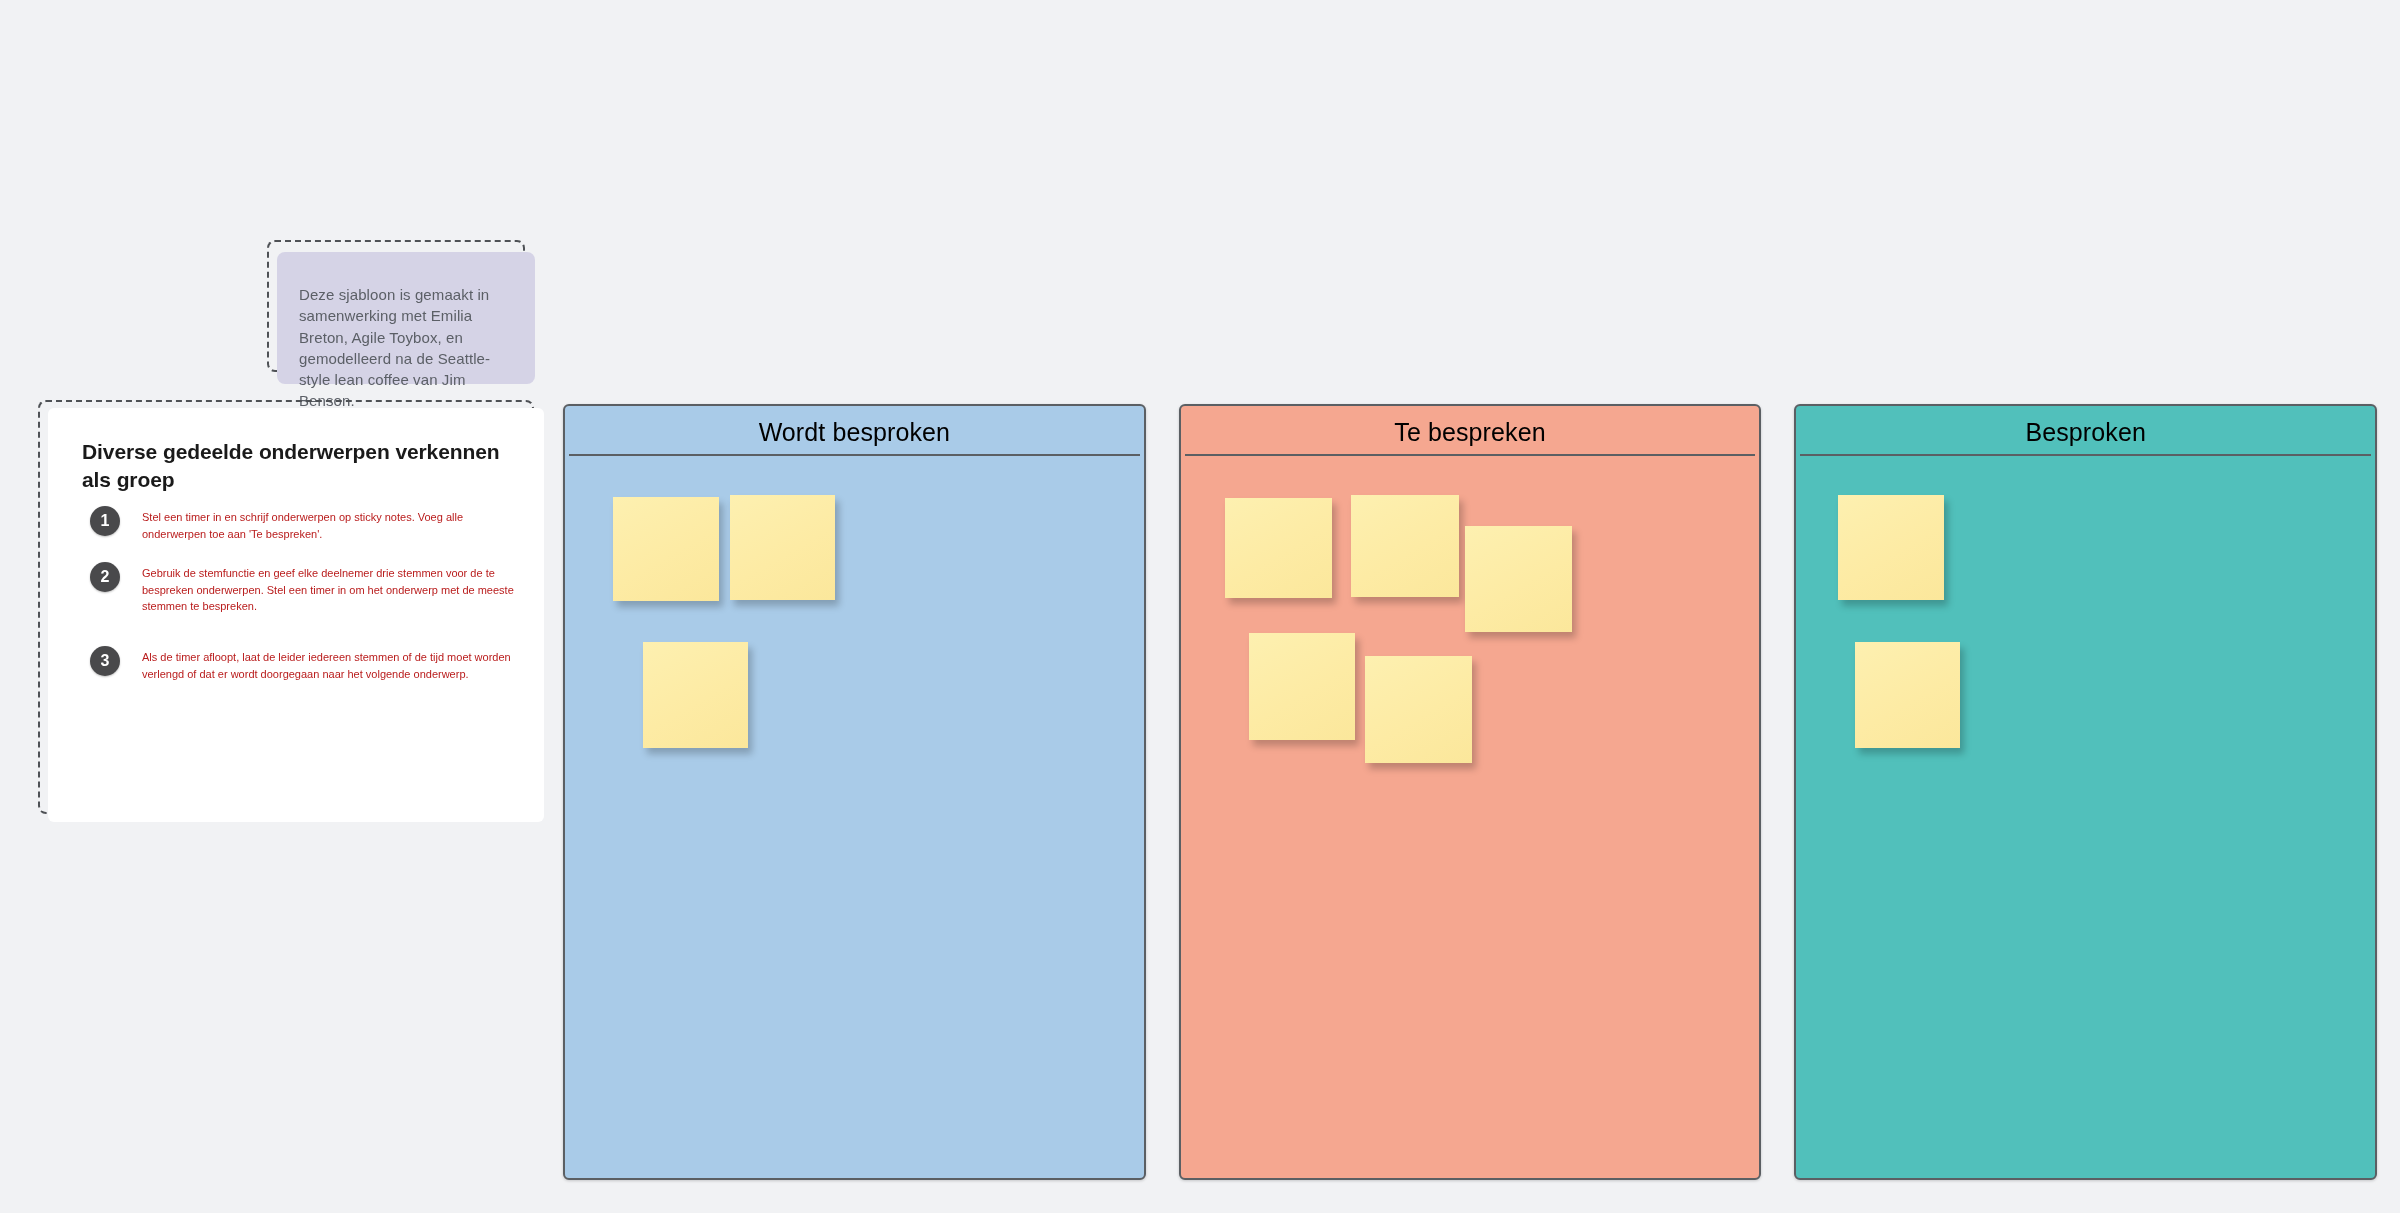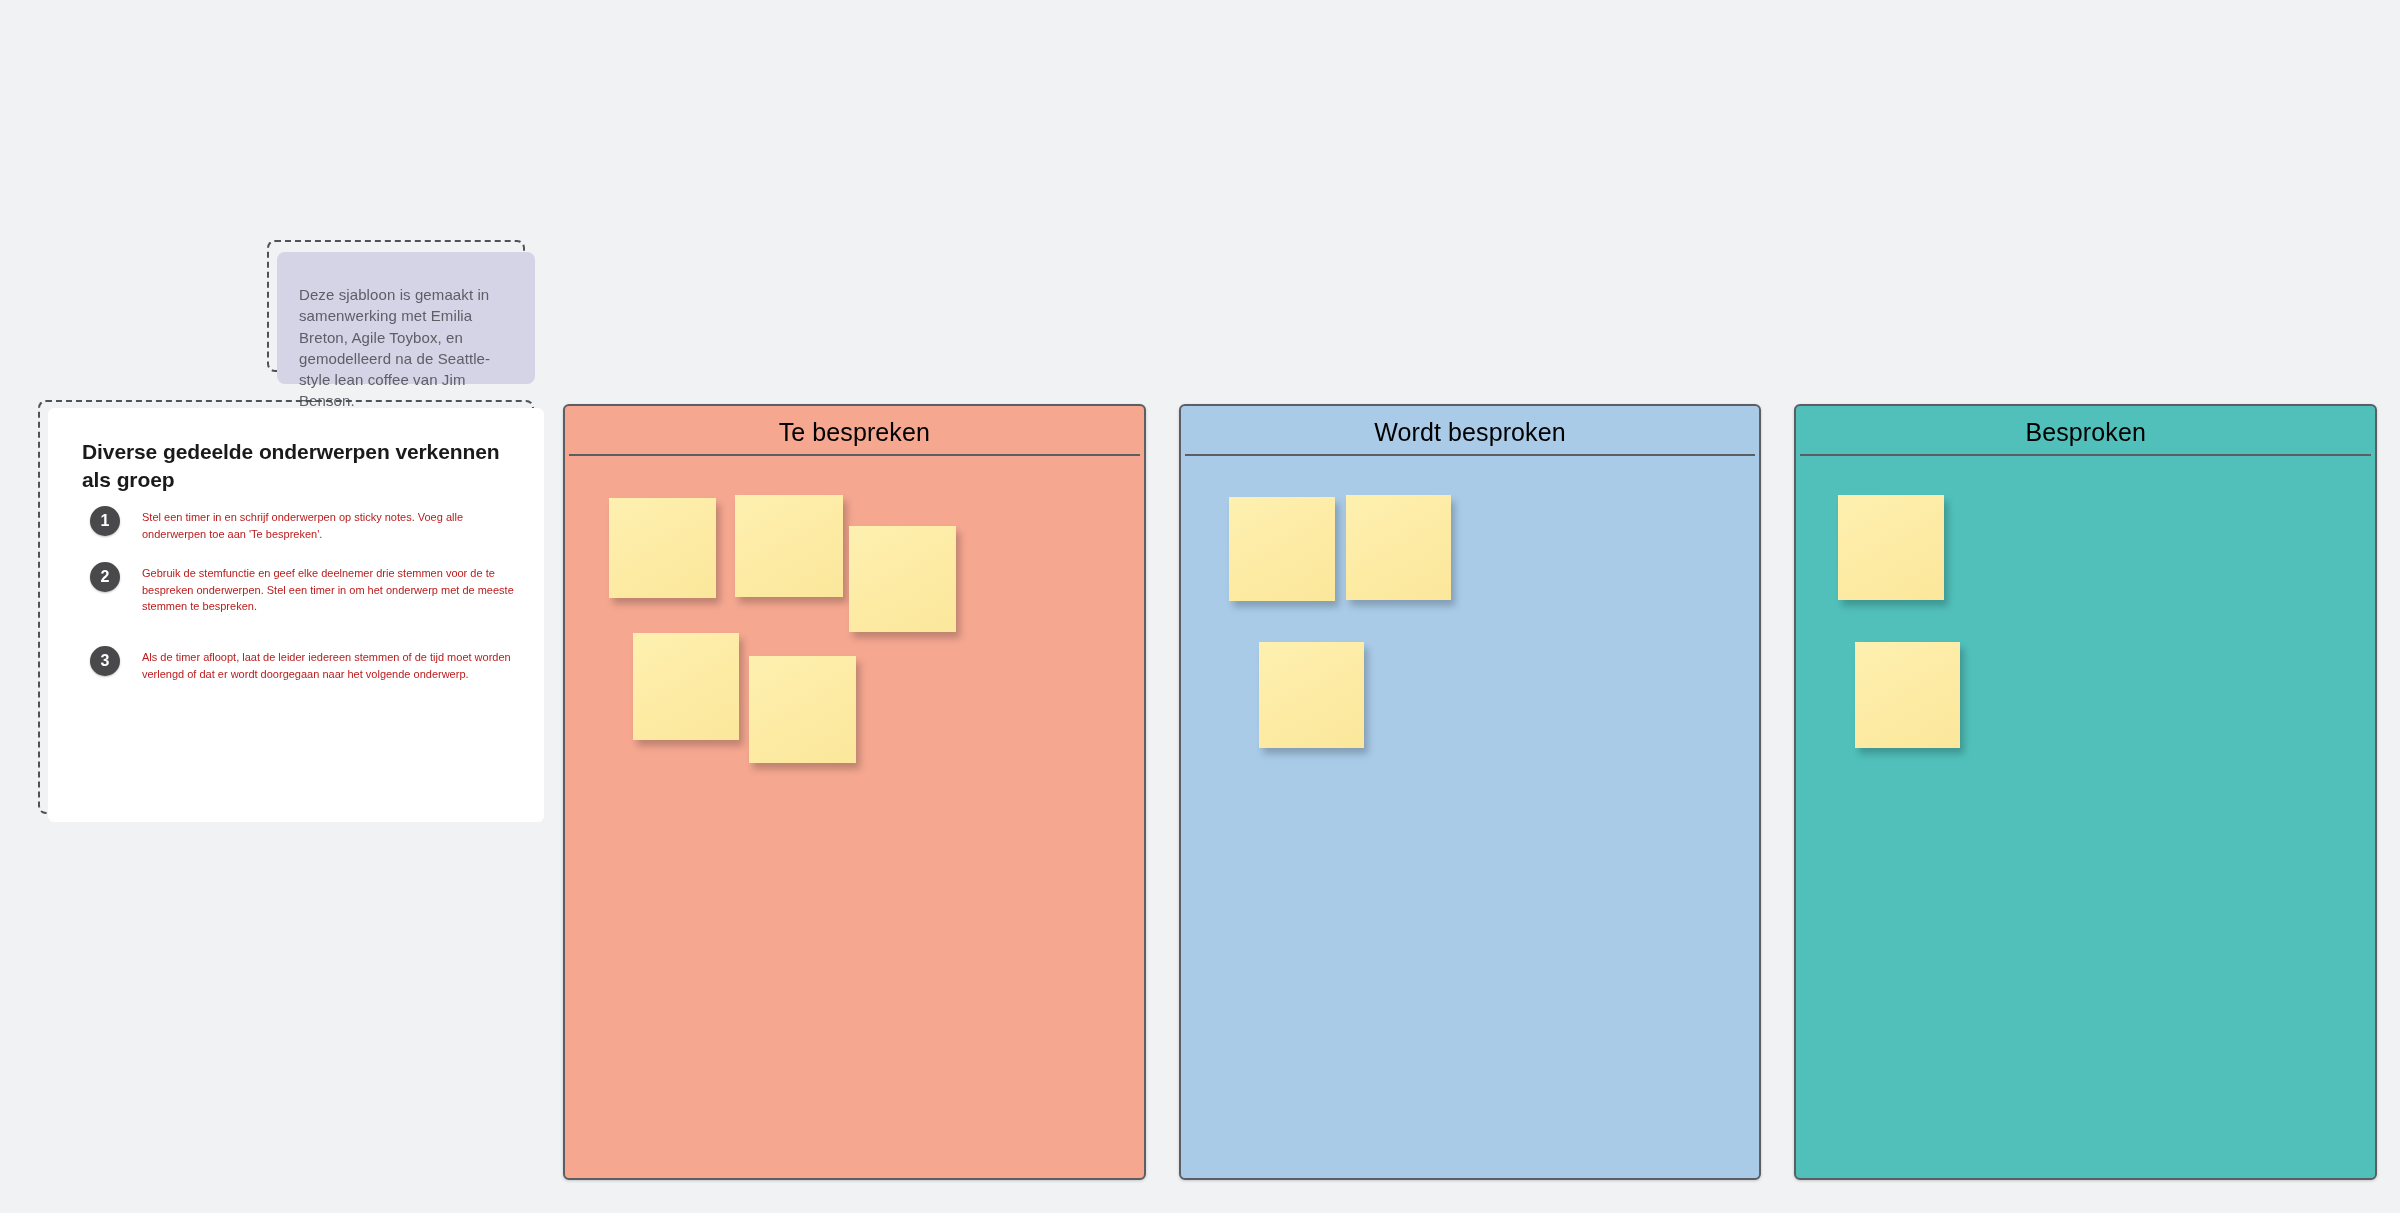--- a/index.html
+++ b/index.html
@@ -171,44 +171,44 @@
     <div class="step spaced">
       <div class="step-badge">3</div>
       <div class="step-text">Als de timer afloopt, laat de leider iedereen stemmen of de tijd moet worden verlengd of dat er wordt doorgegaan naar het volgende onderwerp.</div>
     </div>
 
   </div>
 </div>
 
 <div class="board">
 
+  <div class="column" style="background: rgb(169, 203, 232);">
+    <div class="column-header" style="background: rgb(169, 203, 232);">
+      <div class="column-title">Wordt besproken</div>
+    </div>
+    <div class="column-body">
+        <div class="sticky" style="left: 40px; top: 29px; width: 106px; height: 104px; background-color: rgb(253, 235, 164);"></div>
+        <div class="sticky" style="left: 157px; top: 27px; width: 105px; height: 105px; background-color: rgb(253, 235, 164);"></div>
+        <div class="sticky" style="left: 70px; top: 174px; width: 105px; height: 106px; background-color: rgb(253, 235, 164);"></div>
+      </div>
+  </div>
+
   <div class="column" style="background: rgb(245, 167, 144);">
     <div class="column-header" style="background: rgb(245, 167, 144);">
       <div class="column-title">Te bespreken</div>
     </div>
     <div class="column-body">
         <div class="sticky" style="left: 36px; top: 30px; width: 107px; height: 100px; background-color: rgb(253, 235, 164);"></div>
         <div class="sticky" style="left: 162px; top: 27px; width: 108px; height: 102px; background-color: rgb(253, 235, 164);"></div>
         <div class="sticky" style="left: 276px; top: 58px; width: 107px; height: 106px; background-color: rgb(253, 235, 164);"></div>
         <div class="sticky" style="left: 60px; top: 165px; width: 106px; height: 107px; background-color: rgb(253, 235, 164);"></div>
         <div class="sticky" style="left: 176px; top: 188px; width: 107px; height: 107px; background-color: rgb(253, 235, 164);"></div>
       </div>
   </div>
 
-  <div class="column" style="background: rgb(169, 203, 232);">
-    <div class="column-header" style="background: rgb(169, 203, 232);">
-      <div class="column-title">Wordt besproken</div>
-    </div>
-    <div class="column-body">
-        <div class="sticky" style="left: 40px; top: 29px; width: 106px; height: 104px; background-color: rgb(253, 235, 164);"></div>
-        <div class="sticky" style="left: 157px; top: 27px; width: 105px; height: 105px; background-color: rgb(253, 235, 164);"></div>
-        <div class="sticky" style="left: 70px; top: 174px; width: 105px; height: 106px; background-color: rgb(253, 235, 164);"></div>
-      </div>
-  </div>
-
   <div class="column" style="background: rgb(81, 192, 187); justify-content: space-between;">
     <div class="column-header" style="background: rgb(81, 192, 187);">
       <div class="column-title">Besproken</div>
     </div>
     <div class="column-body">
         <div class="sticky" style="left: 34px; top: 27px; width: 106px; height: 105px; background-color: rgb(253, 235, 164);"></div>
         <div class="sticky" style="left: 51px; top: 174px; width: 105px; height: 106px; background-color: rgb(253, 235, 164);"></div>
       </div>
   </div>
 

